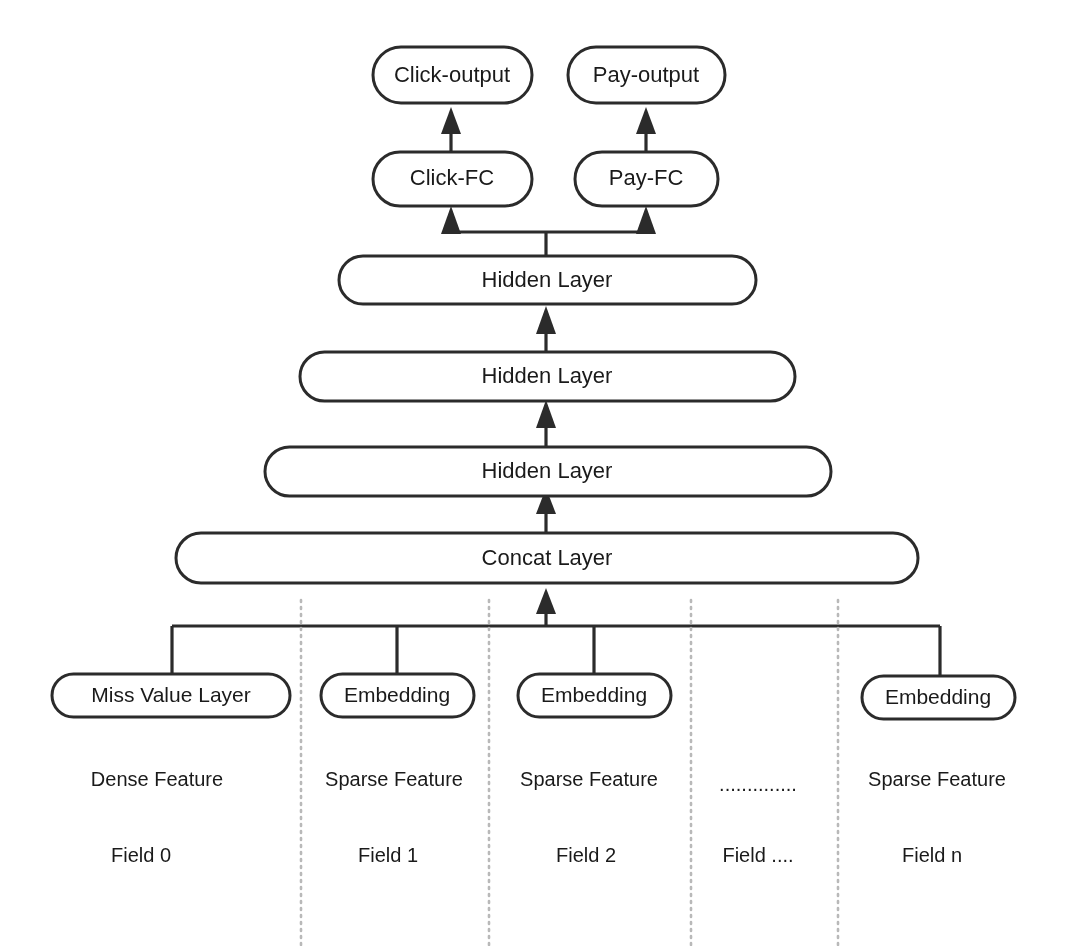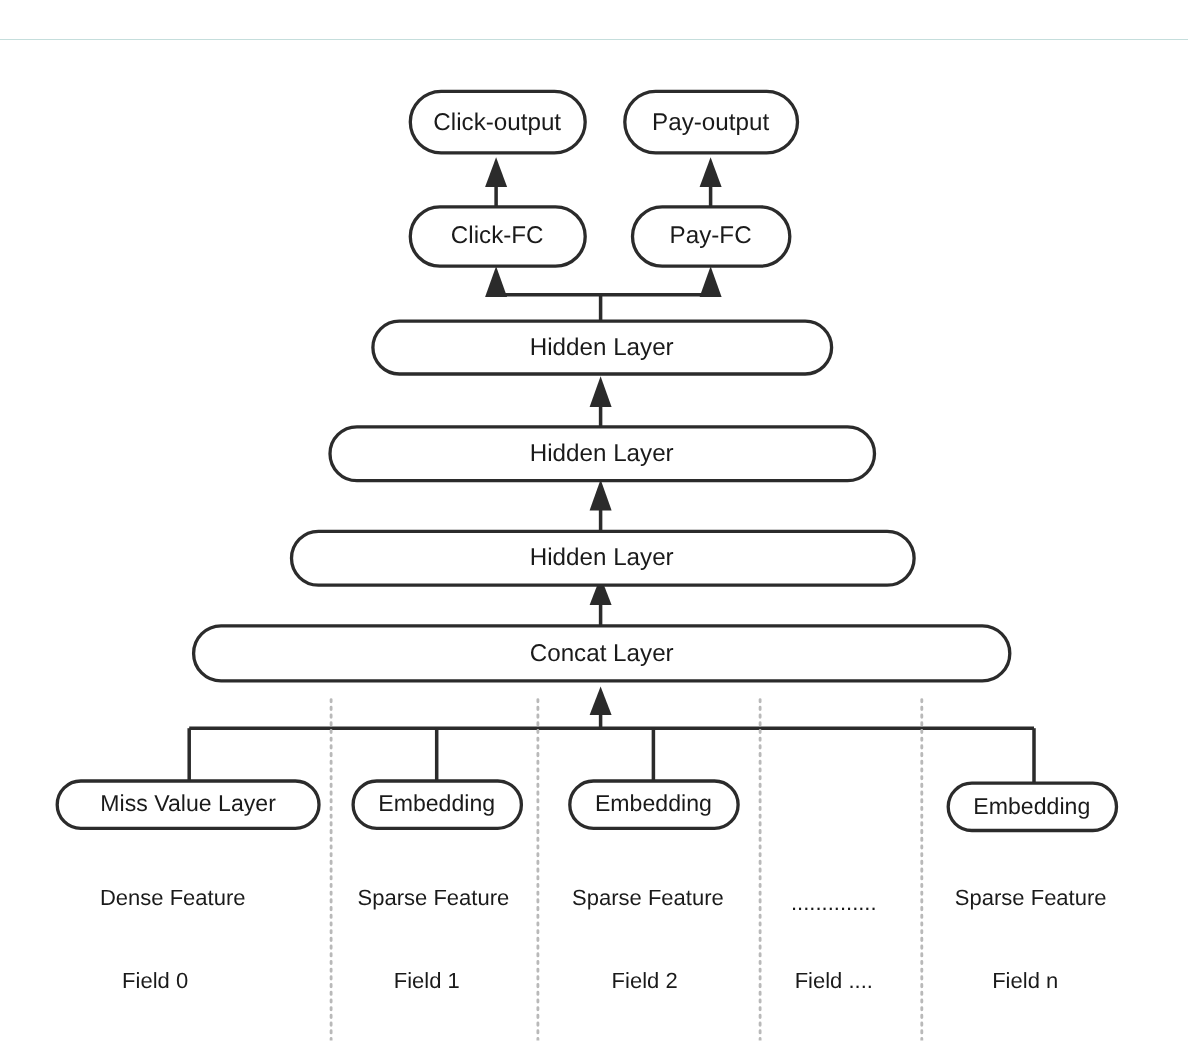--- a/index.html
+++ b/index.html
@@ -11,22 +11,21 @@
   body {
     width: 1080px;
     height: 946px;
     font-family: "Liberation Sans", "DejaVu Sans", sans-serif;
     overflow: hidden;
   }
   #diagram-root {
     position: relative;
     width: 1080px;
     height: 760px;
-    background: #0f766e;
-    margin-top: 36px;
+    background: #a16207;
   }
   svg#diagram {
     display: block;
     width: 1080px;
     height: 946px;
     background: #ffffff;
   }
   .node-box {
     fill: #ffffff;
     stroke: #2b2b2b;

